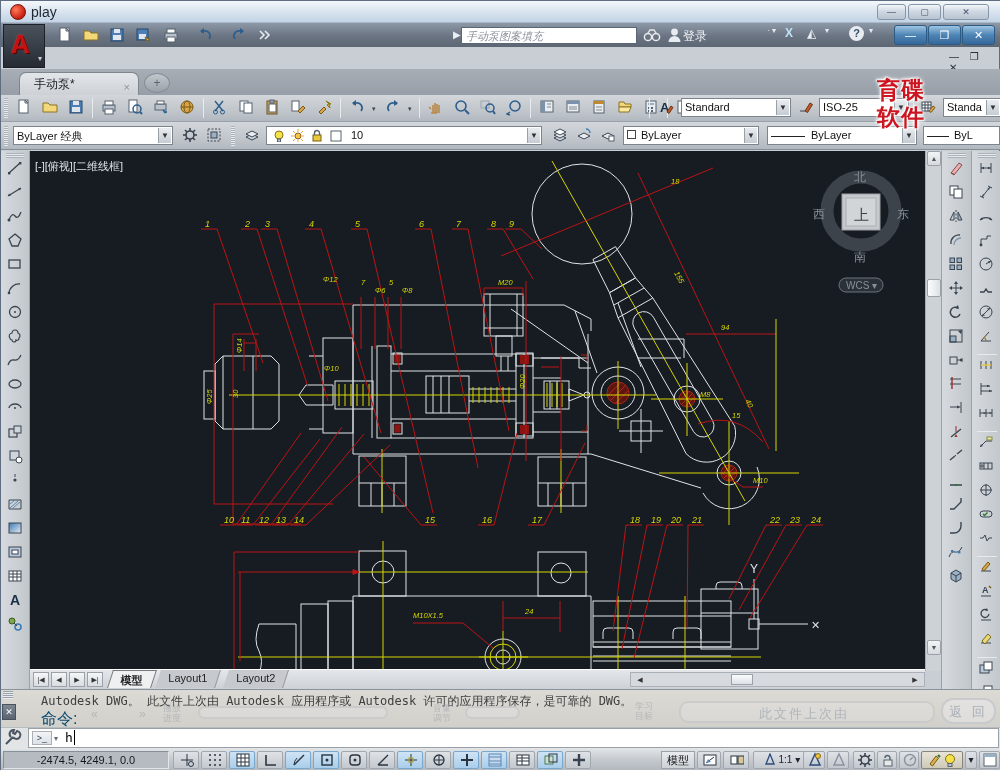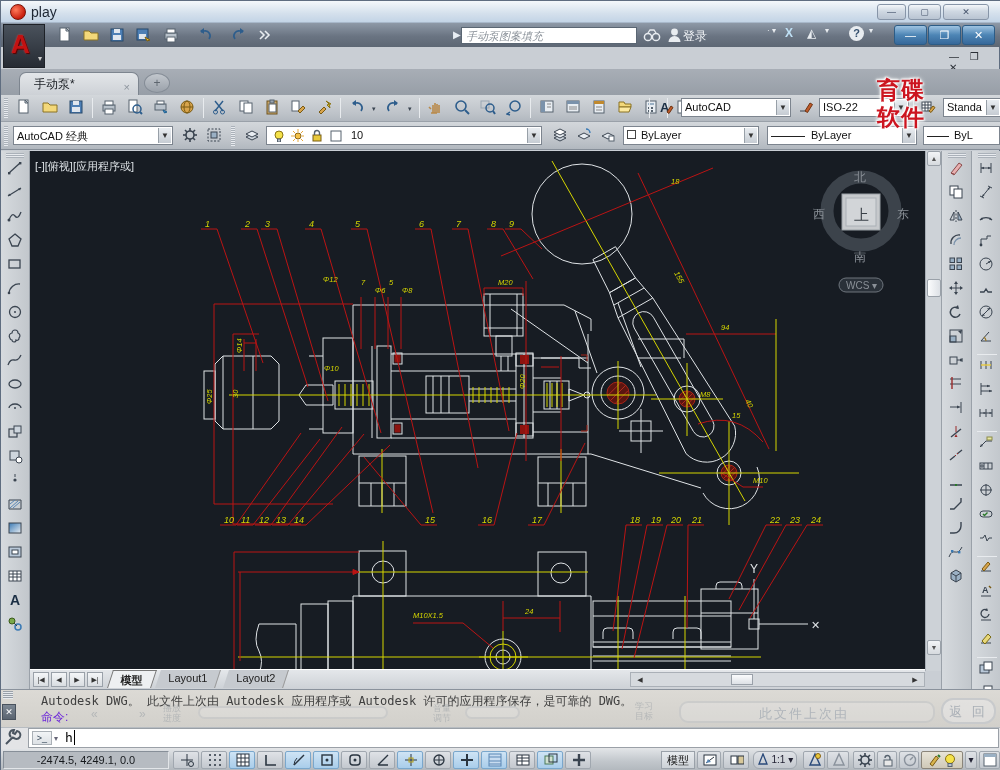--- a/index.html
+++ b/index.html
@@ -47,21 +47,21 @@
 .sbtn{position:absolute;left:1px;width:14px;height:15px;background:linear-gradient(#f2f4f6,#d6dade);border:1px solid #9aa1a9;border-radius:2px;font-size:7px;text-align:center;line-height:13px;color:#555}
 #vthumb{position:absolute;left:1px;top:128px;width:14px;height:18px;background:linear-gradient(90deg,#fbfcfd,#dde1e6);border:1px solid #9aa1a9;border-radius:2px}
 #bottomstrip{left:29px;top:668px;width:895px;height:20px;background:linear-gradient(#e4e7ea,#cdd1d6);border-top:1px solid #fff}
 .navbtn{position:absolute;top:2px;width:16px;height:15px;background:linear-gradient(#f4f6f8,#d9dde1);border:1px solid #9aa1a9;font-size:7px;text-align:center;line-height:13px;color:#333}
 .laytab{position:absolute;top:0px;height:18px;font-size:11px;color:#222;padding:2px 10px;border-right:1px solid #999;transform:skewX(-18deg);background:#c6cacf}
 .laytab span{display:inline-block;transform:skewX(18deg)}
 .laytab.active{background:#eef0f2;font-weight:bold;border:1px solid #777;border-bottom:none}
 #hscroll{position:absolute;left:600px;top:2px;width:295px;height:15px;background:#d6dade;border:1px solid #aab0b7}
 #cmdarea{left:0;top:688px;width:1000px;height:38px;background:linear-gradient(#dcdad5,#d2d0cb);border-top:1px solid #8a929c;font-size:12px;color:#111}
 #cmdline1{left:40px;top:692px;font-family:"DejaVu Sans Mono","Liberation Mono",monospace;font-size:12px;color:#404040}
-#cmdline2{left:40px;top:708px;font-family:Liberation Sans, sans-serif;font-size:12px;color:#6d28d9}
+#cmdline2{left:40px;top:708px;font-family:Liberation Sans, sans-serif;font-size:16px;color:#0c4a6e}
 #cmdgrip{left:2px;top:690px;width:10px;height:8px;background:repeating-linear-gradient(#9aa1a9 0 1px,#e7eaee 1px 2px)}
 #cmdx{left:1px;top:703px;width:14px;height:16px;background:linear-gradient(#7d8894,#5a6470);color:#fff;font-size:9px;text-align:center;line-height:15px;border:1px solid #49525d}
 .ghost{position:absolute;color:#9aa0a6;opacity:.55}
 .ghostpill{position:absolute;border:2px solid #c4c6c8;border-radius:9px;opacity:.6;background:rgba(238,239,240,.35)}
 #lessonpill{left:678px;top:700px;width:256px;height:22px}
 #lessontext{left:758px;top:704px;font-size:13px;color:#aeb4ba;opacity:.95;letter-spacing:2px}
 #backbtn{left:940px;top:697px;width:55px;height:26px;border:2px solid #c8cacc;border-radius:12px;background:rgba(240,241,242,.4);color:#a9afb6;font-size:13px;text-align:center;line-height:23px;letter-spacing:3px}
 #inputrow{left:0;top:726px;width:1000px;height:22px;background:#e3e4e6;border-top:1px solid #b7bcc1}
 #wrench{left:2px;top:727px;width:22px;height:20px}
 #inputbox{left:27px;top:727px;width:971px;height:20px;background:#fff;border:1px solid #9aa0a7}
@@ -277,37 +277,37 @@
       <div class="sep" style="left: 666px; top: 3px; height: 20px;"></div>
       <div class="tbtn" style="left: 672px; top: 2px;"><svg width="17" height="17">
           <rect x="2" y="2" width="12" height="12" fill="#fff" stroke="#56626e"></rect>
           <text x="5" y="12" font-size="11" fill="#2d5d8c" font-weight="bold">?</text>
         </svg></div>
       <div class="sep" style="left: 648px; top: 3px; height: 20px;"></div>
       <div class="tbtn" style="left: 654px; top: 2px;"><svg width="17" height="17">
           <text x="2" y="13" font-size="13" font-weight="bold" fill="#1a2e44">A</text>
           <path d="M9 13 l4 -6 2 1.5 -4 6z" fill="#c05a2a" stroke="#6e3412"></path>
         </svg></div>
-      <div class="combo" style="left: 680px; top: 3px; width: 110px;"><span>AutoCAD</span><span class="da">▼</span></div>
+      <div class="combo" style="left: 680px; top: 3px; width: 110px;"><span>Standard</span><span class="da">▼</span></div>
       <div class="tbtn" style="left: 794px; top: 2px;"><svg width="17" height="17">
           <line x1="2" y1="12" x2="8" y2="12" stroke="#3a4450"></line>
           <path d="M7 12 L12 4 l2.5 1.5 -5 8z" fill="#c05a2a" stroke="#6e3412"></path>
         </svg></div>
-      <div class="combo" style="left: 818px; top: 3px; width: 90px;"><span>ISO-22</span><span class="da">▼</span></div>
+      <div class="combo" style="left: 818px; top: 3px; width: 90px;"><span>ISO-25</span><span class="da">▼</span></div>
       <div class="sep" style="left: 912px; top: 3px; height: 20px;"></div>
       <div class="tbtn" style="left: 916px; top: 2px;"><svg width="17" height="17">
           <rect x="2" y="3" width="9" height="9" fill="#fff" stroke="#3a4450"></rect>
           <path d="M2 6 h9 M2 9 h9 M5 3 v9 M8 3 v9" stroke="#3a4450"></path>
           <path d="M9 12 l4 -5 2 1.5 -4 5z" fill="#d8a44c" stroke="#7a5a12"></path>
         </svg></div>
       <div class="combo" style="left: 942px; top: 3px; width: 58px;"><span>Standa</span><span class="da">▼</span></div>
     </div>
   <div class="abs" id="tb2">
       <div class="grip" style="left: 3px; top: 4px; height: 20px;"></div>
-      <div class="combo" style="left: 12px; top: 4px; width: 160px;"><span>AutoCAD 经典</span><span class="da">▼</span></div>
+      <div class="combo" style="left: 12px; top: 4px; width: 160px;"><span>ByLayer 经典</span><span class="da">▼</span></div>
       <div class="tbtn" style="left: 178px; top: 3px;"><svg width="17" height="17">
           <circle cx="8" cy="8" r="4" fill="none" stroke="#3a4450" stroke-width="1.6"></circle>
           <g stroke="#3a4450" stroke-width="1.6">
             <line x1="8" y1="1" x2="8" y2="4"></line>
             <line x1="8" y1="12" x2="8" y2="15"></line>
             <line x1="1" y1="8" x2="4" y2="8"></line>
             <line x1="12" y1="8" x2="15" y2="8"></line>
             <line x1="3" y1="3" x2="5" y2="5"></line>
             <line x1="11" y1="11" x2="13" y2="13"></line>
             <line x1="13" y1="3" x2="11" y2="5"></line>
@@ -955,21 +955,21 @@
           <text x="853" y="219" font-size="15" fill="#3a4148">上</text>
           <text x="853" y="180" font-size="12" fill="#8a9097">北</text>
           <text x="853" y="260" font-size="12" fill="#8a9097">南</text>
           <text x="812" y="217" font-size="12" fill="#8a9097">西</text>
           <text x="896" y="217" font-size="12" fill="#8a9097">东</text>
           <rect x="838" y="277" width="44" height="14" rx="7" fill="#2a3139" stroke="#6e757d"></rect>
           <text x="845" y="288" font-size="10" fill="#8a9097">WCS ▾</text>
         </g>
       </svg>
   </div>
-  <div class="abs" id="viewlabel">[-][俯视][应用程序或]</div>
+  <div class="abs" id="viewlabel">[-][俯视][二维线框]</div>
   <div class="abs" id="vscroll">
     <div class="sbtn" style="top:0">▲</div>
     <div id="vthumb"></div>
     <div class="sbtn" style="bottom:16px">▼</div>
   </div>
   <div class="abs" id="bottomstrip">
     <div class="navbtn" style="left:3px">|◀</div>
     <div class="navbtn" style="left:21px">◀</div>
     <div class="navbtn" style="left:39px">▶</div>
     <div class="navbtn" style="left:57px">▶|</div>
@@ -1079,21 +1079,21 @@
         </svg></div>
       <div class="strbtn" style="left: 696px; width: 24px;"><svg width="15" height="15">
           <rect x="2" y="3" width="12" height="10" fill="#fff" stroke="#2a3540"></rect>
           <path d="M4 11 L12 5" stroke="#2a3540"></path>
           <path d="M4 11 l5 -1 -3 -3z" fill="#5a87b5"></path>
         </svg></div>
       <div class="strbtn" style="left: 722px; width: 26px;"><svg width="15" height="15">
           <rect x="2" y="4" width="6" height="8" fill="#fff" stroke="#2a3540"></rect>
           <rect x="9" y="4" width="6" height="8" fill="#d8c89a" stroke="#2a3540"></rect>
         </svg></div>
-      <div class="strbtn" style="left: 752px; width: 44px; border-radius: 6px;"><svg width="12" height="12" style="vertical-align:-2px">
+      <div class="strbtn" style="left: 752px; width: 58px;"><svg width="12" height="12" style="vertical-align:-2px">
           <path d="M6 1 L10 11 H2 Z" fill="none" stroke="#2a4a7a" stroke-width="1.3"></path>
         </svg> 1:1 ▾</div>
       <div class="strbtn" style="left: 802px; width: 22px;"><svg width="15" height="15">
           <path d="M8 2 L13 13 H3 Z" fill="none" stroke="#2a4a7a" stroke-width="1.4"></path>
           <circle cx="11" cy="4" r="2.5" fill="#e8c93c" stroke="#8a6312"></circle>
         </svg></div>
       <div class="strbtn" style="left: 826px; width: 22px;"><svg width="15" height="15">
           <path d="M8 2 L13 13 H3 Z" fill="none" stroke="#8a929c" stroke-width="1.4"></path>
         </svg></div>
       <div class="strbtn" style="left: 852px; width: 22px;"><svg width="15" height="15">

